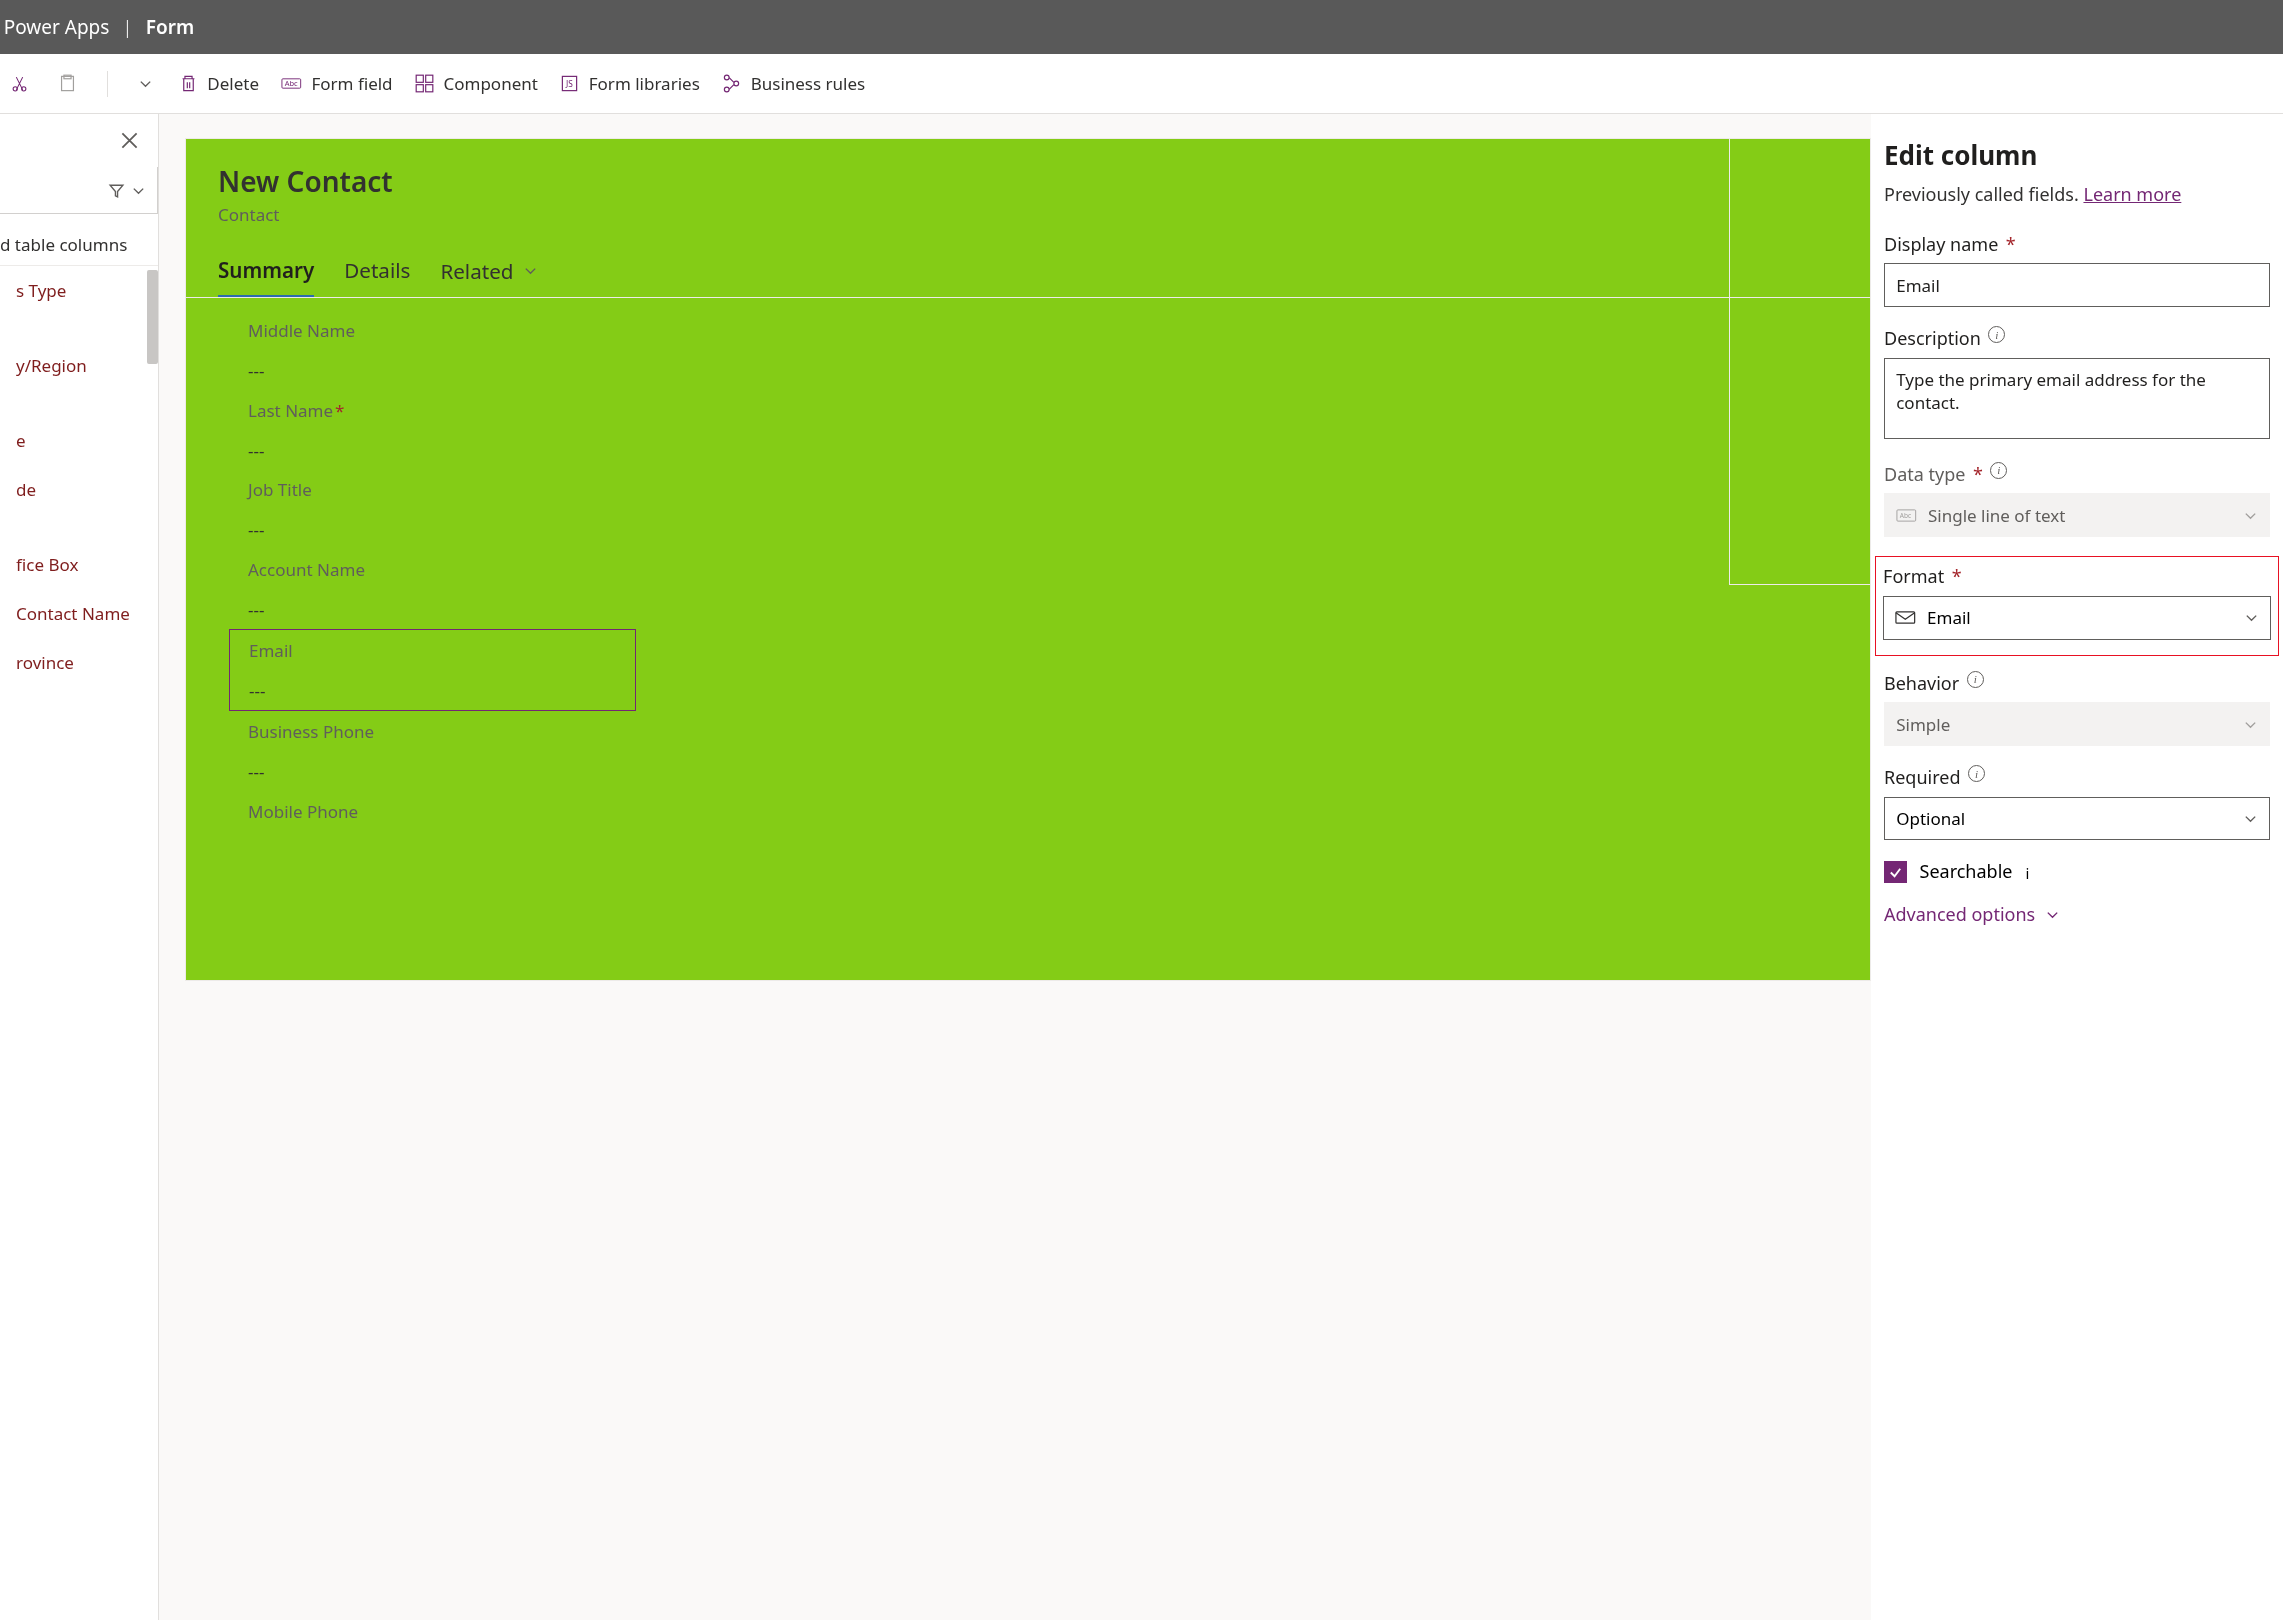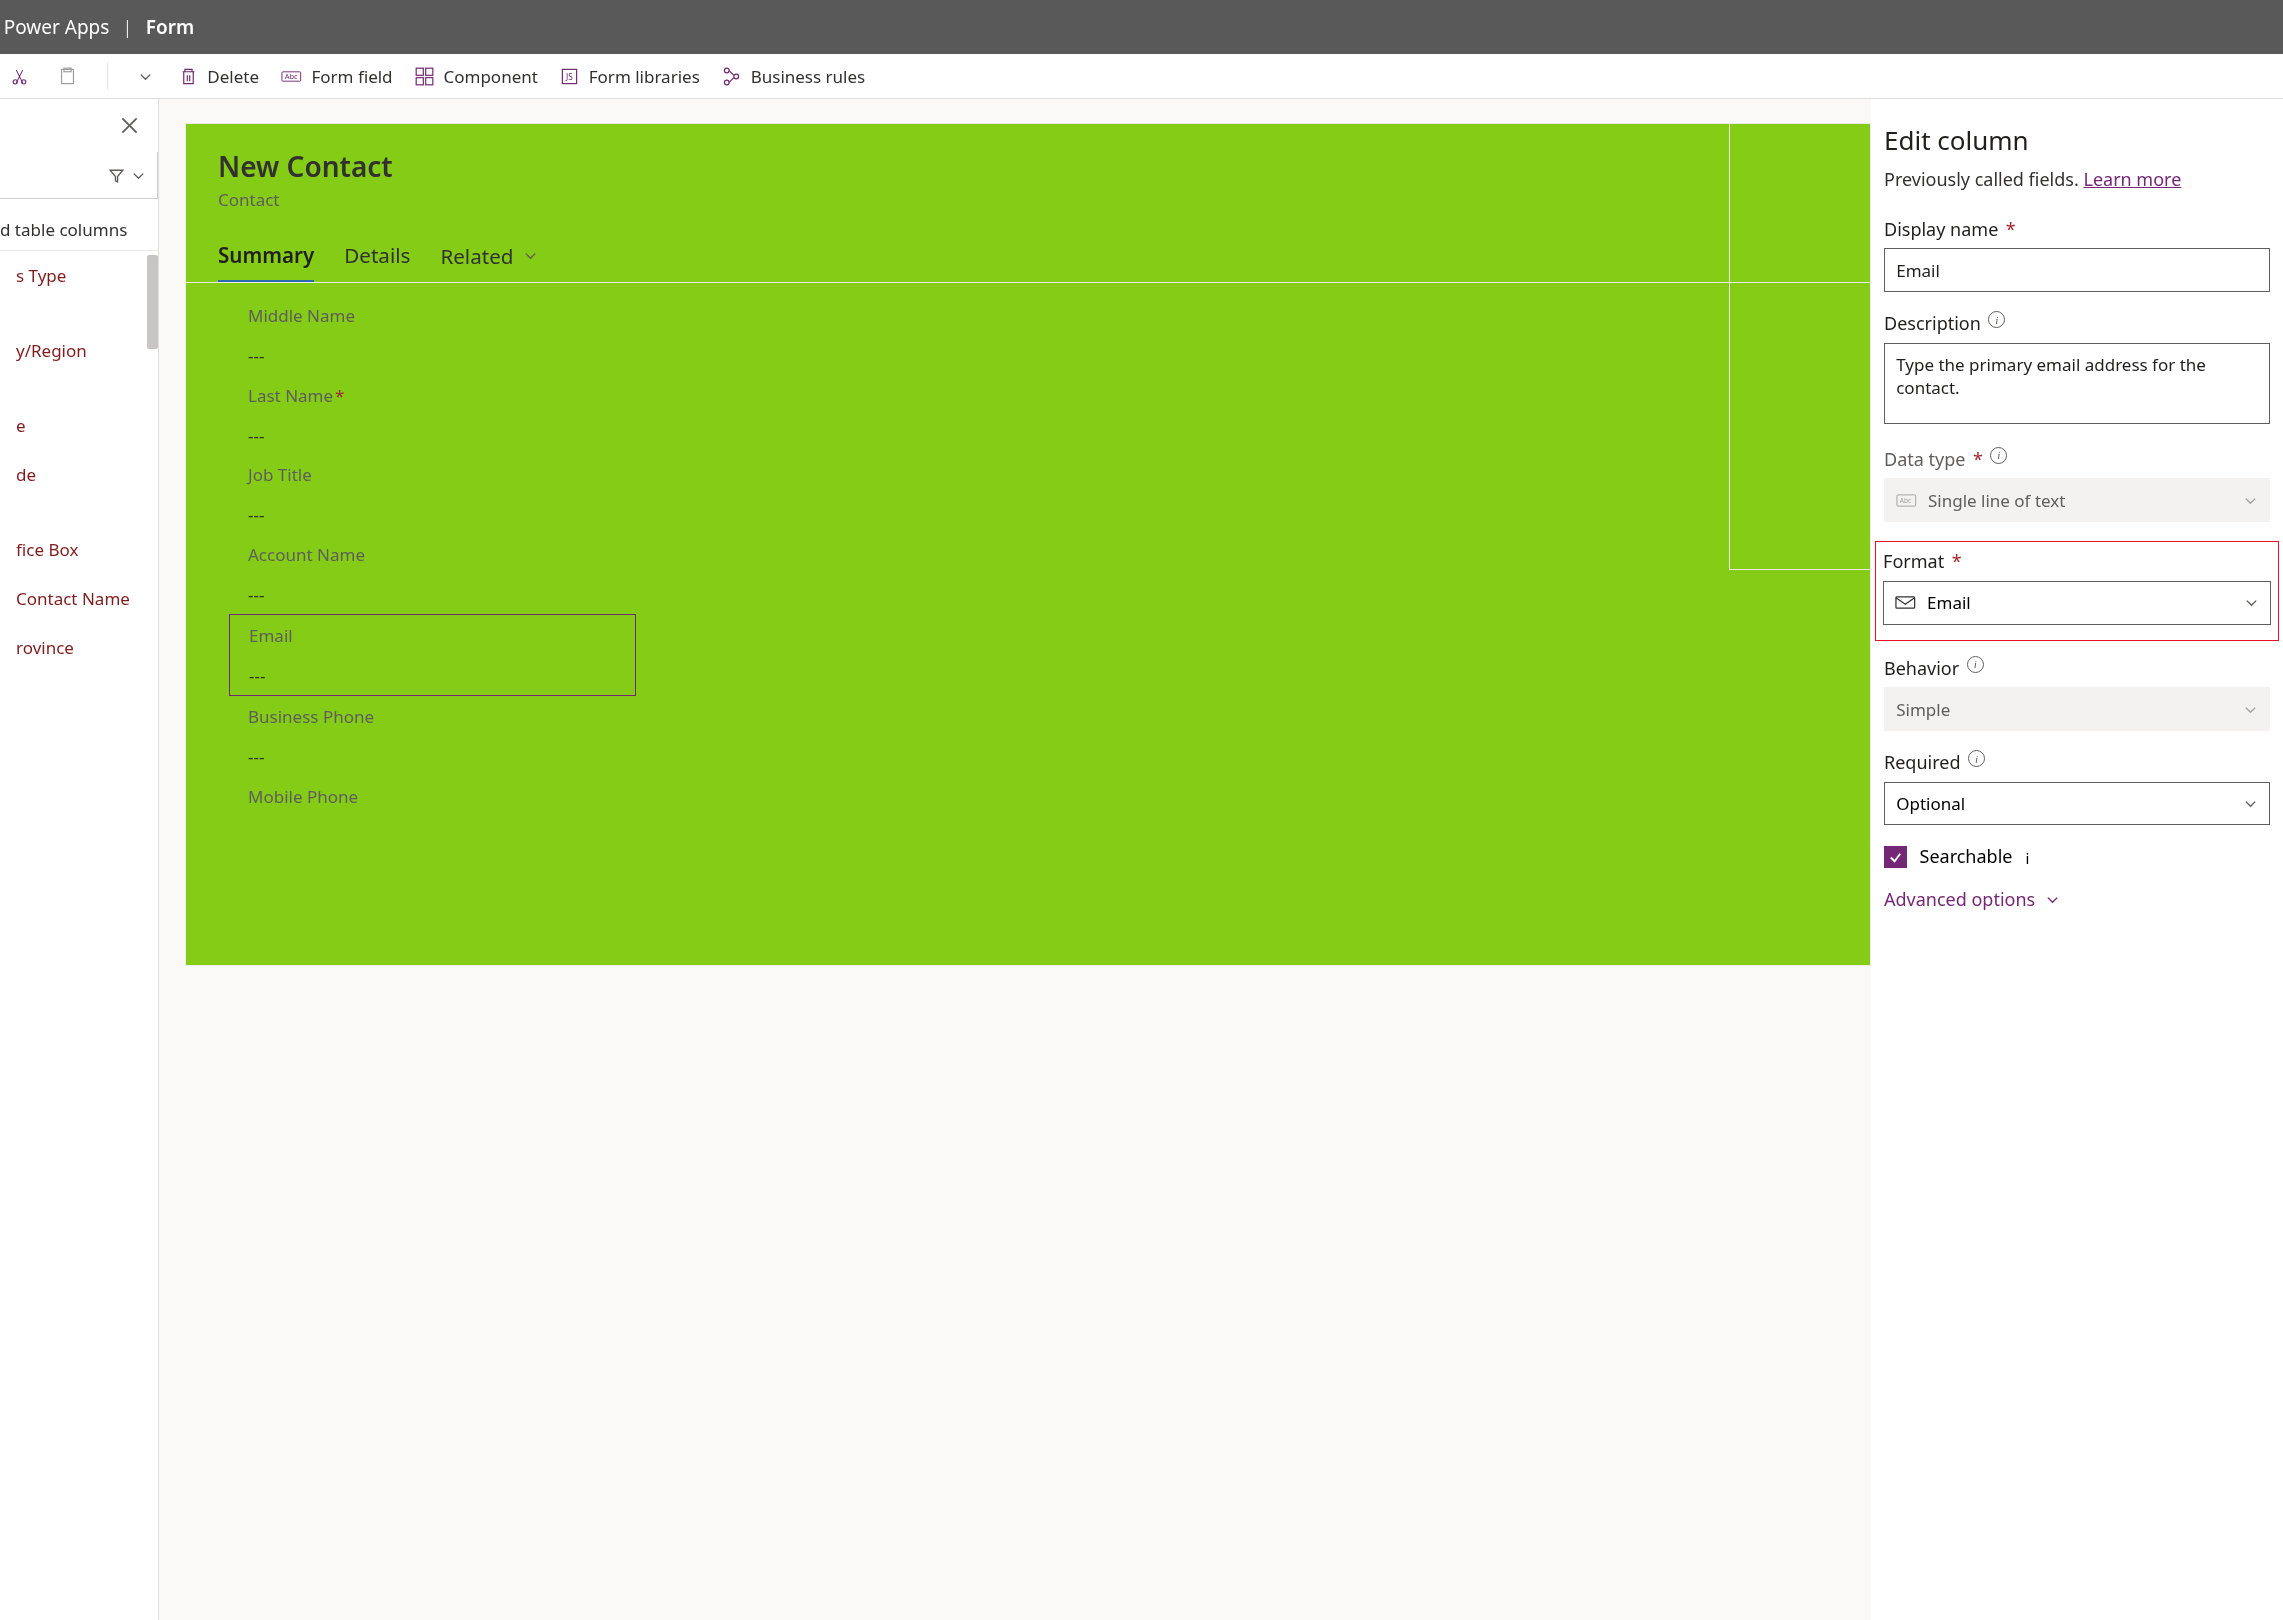--- a/index.html
+++ b/index.html
@@ -1,21 +1,21 @@
 <!DOCTYPE html>
 <html style="font-size:15px"><head>
 <meta charset="utf-8">
 <style>
 *{margin:0;padding:0;box-sizing:border-box;font-family:"Segoe UI",-apple-system,system-ui,sans-serif}
 body{background:#faf9f8;overflow:hidden}
 .app{display:flex;flex-direction:column;height:100vh;width:100vw}
 .titlebar{background:#595959;color:#fff;height:54px;display:flex;align-items:center;padding:0 3.7px;font-size:19px}
 .titlebar .divider{margin:0 13px;font-weight:300}
 .titlebar .section{font-weight:600}
-.toolbar{background:#fff;height:45px;border-bottom:0.9px solid #e1dfdd;display:flex;align-items:center;padding:0 7.5px;gap:22.5px;font-size:17px;color:#323130}
+.toolbar{background:#fff;height:60px;border-bottom:0.9px solid #e1dfdd;display:flex;align-items:center;padding:0 7.5px;gap:22.5px;font-size:17px;color:#323130}
 .toolbar .tb-item{display:flex;align-items:center;gap:9.4px;color:#323130;cursor:pointer}
 .toolbar .tb-item.icononly{padding:0 3.7px}
 .toolbar .sep{width:0.9px;height:26px;background:#e1dfdd;margin:0 3.7px}
 .content{flex:1;display:flex;overflow:hidden;position:relative}
 .leftpanel{width:159px;background:#fff;border-right:0.9px solid #e1dfdd;display:flex;flex-direction:column}
 .leftpanel .lp-header{display:flex;justify-content:flex-end;padding:17px 19px}
 .leftpanel .filterbox{margin:0 0 13px 0;border:0.9px solid #d2d0ce;border-top:none;border-left:none;display:flex;justify-content:flex-end;align-items:center;height:47px;padding:0 11.2px;gap:5.6px}
 .leftpanel .section-h{padding:5.6px 0 9.4px 0;color:#323130;font-size:17px;border-bottom:0.9px solid #edebe9}
 .leftpanel .scroll{position:relative;flex:1}
 .leftpanel .scrollbar{position:absolute;right:0;top:3.7px;width:11.2px;height:94px;background:#c8c6c4;border-radius:1.9px}
@@ -30,21 +30,21 @@
 .form-card .tab.active{border-bottom:2.8px solid #2b6cb0;color:#201f1e;font-weight:600}
 .form-card .tab.related{display:flex;align-items:center;gap:9.4px}
 .form-card .fields{padding:11.2px 0 0 43px;width:450px}
 .field{padding:9.4px 19px 7.5px 19px}
 .field .label{color:#605e5c;font-size:17px}
 .field .req{color:#a4262c;margin-left:1.9px}
 .field .value{color:#323130;font-size:17px;margin-top:17px}
 .field.selected{border:0.9px solid #742774}
 .sidecard{position:absolute;right:0;top:0;width:141px;height:446px;border-left:0.9px solid #edebe9;border-bottom:0.9px solid #edebe9}
 .right-panel{width:412px;background:#fff;padding:22.5px 13px 0 13px;overflow:auto}
-.right-panel h1{font-size:26px;font-weight:400;color:#201f1e;margin-bottom:9.4px}
+.right-panel h1{font-size:26px;font-weight:700;color:#201f1e;margin-bottom:9.4px}
 .right-panel .subtext{color:#323130;font-size:18px;margin-bottom:26px}
 .right-panel .subtext a{color:#742774;text-decoration:underline}
 .fg{margin-bottom:19px}
 .fg .flabel{display:flex;align-items:flex-start;gap:7.5px;color:#201f1e;font-size:18px;margin-bottom:7.5px}
 .fg .flabel.disabled{color:#605e5c}
 .fg .req{color:#a4262c}
 .fg .info{width:17px;height:17px;border:0.9px solid #605e5c;border-radius:50%;display:inline-flex;align-items:center;justify-content:center;font-size:11.2px;color:#605e5c;font-style:italic;font-family:serif}
 .fg input[type=text],.fg textarea{width:100%;border:0.9px solid #605e5c;padding:9.4px 11.2px;font-size:17px;font-family:inherit;color:#201f1e}
 .fg textarea{height:81px;resize:none}
 .fg .select{width:100%;border:0.9px solid #605e5c;padding:9.4px 11.2px;font-size:17px;display:flex;align-items:center;justify-content:space-between;background:#fff;cursor:pointer}

